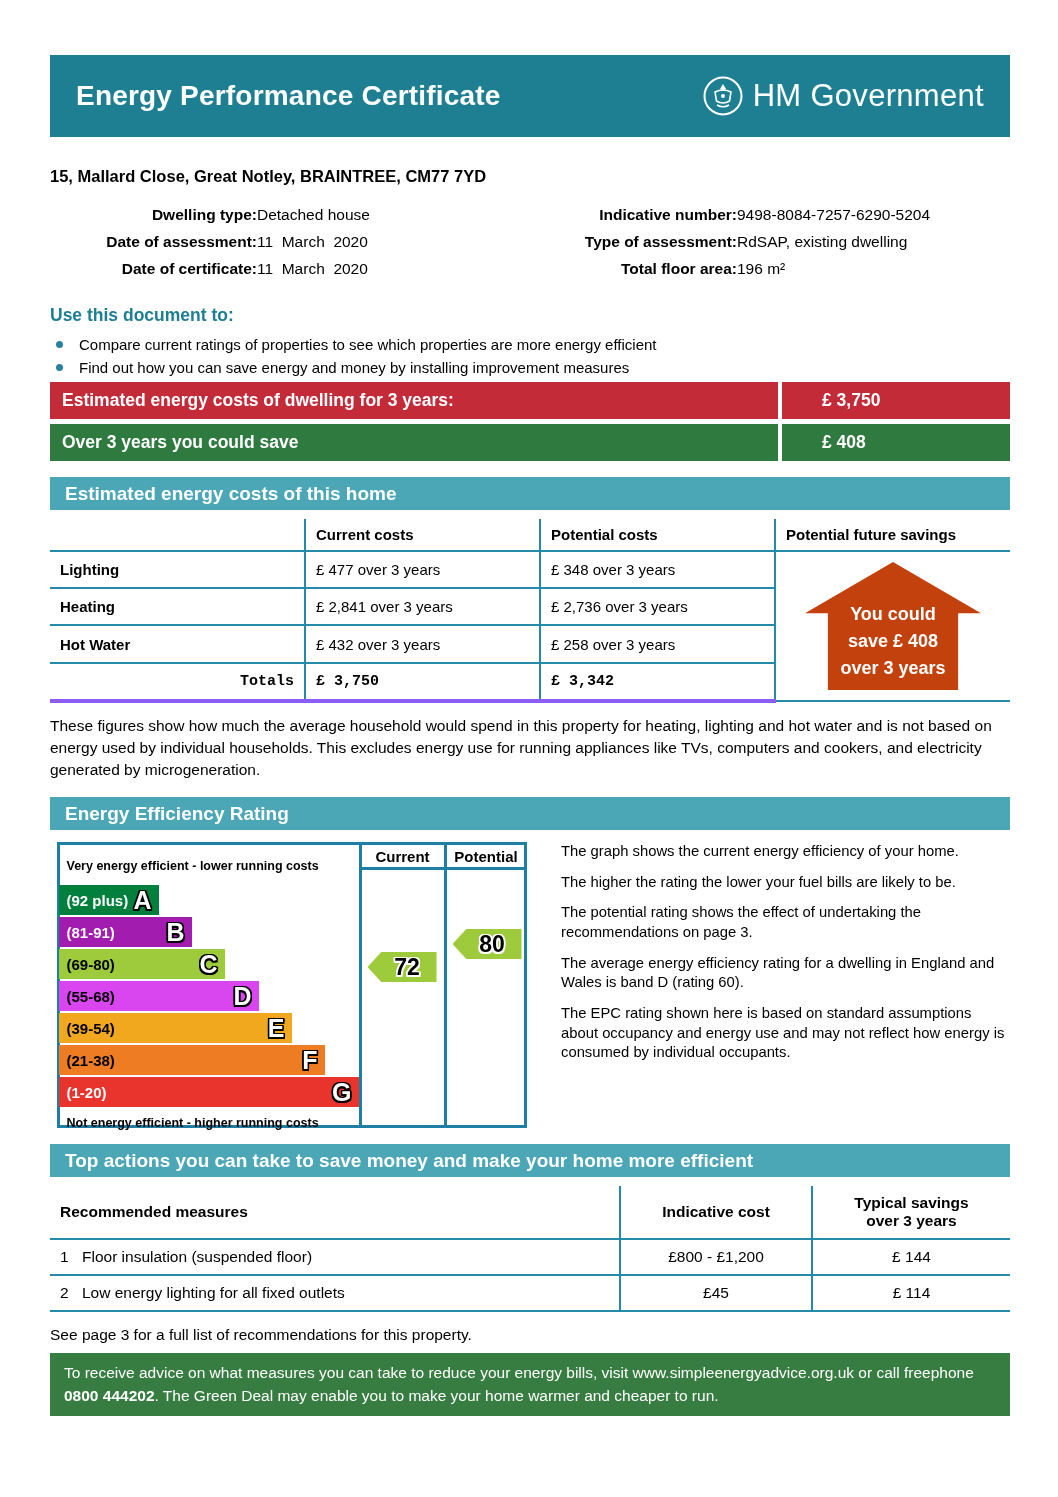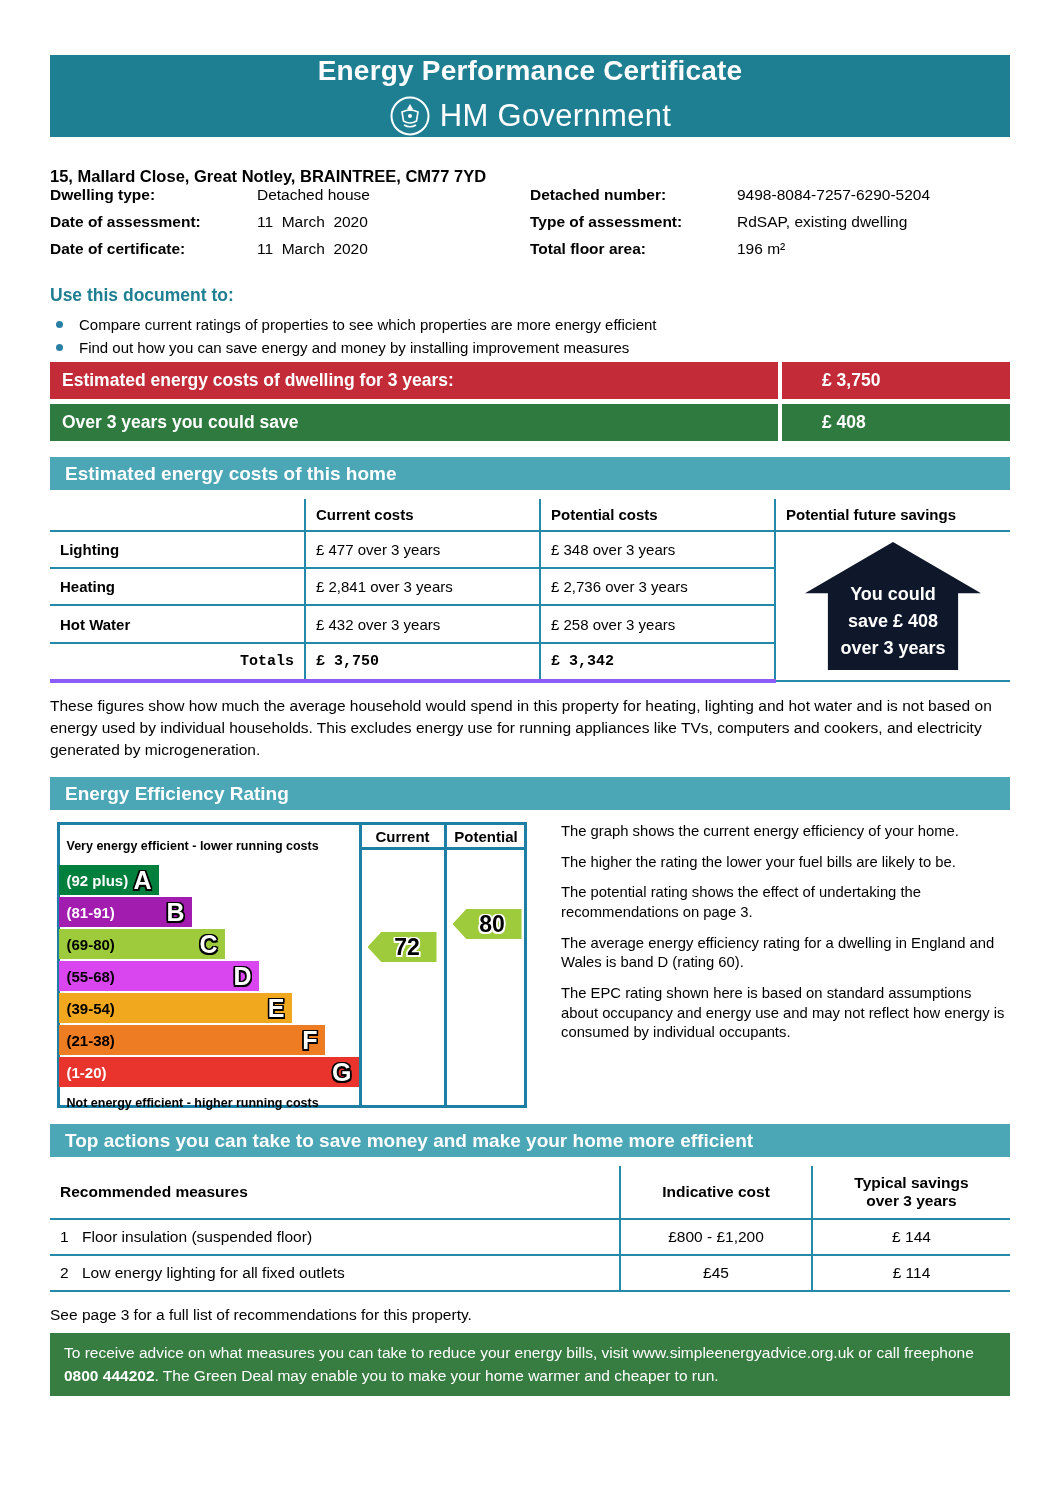--- a/index.html
+++ b/index.html
@@ -9,29 +9,29 @@
     font-family: "Liberation Sans", sans-serif;
     color: #000;
     position: relative;
   }
   .content { position: absolute; left: 50px; top: 0; width: 960px; }
 
   
   .masthead {
     margin-top: 55px; height: 82px;
     display: flex; justify-content: space-between; align-items: center;
-    padding: 0 26px 0 26px; color: #fff; flex-direction: column;
+    padding: 0 26px 0 26px; color: #fff;
   }
   .masthead h1 { font-size: 28px; font-weight: bold; letter-spacing: 0.2px; }
   .gov { display: flex; align-items: center; gap: 9px; }
   .gov-text { font-size: 31px; font-weight: normal; letter-spacing: 0.3px; }
 
   
   .address { margin-top: 30px; font-size: 16.5px; font-weight: bold; }
-  .details { display: flex; font-size: 15.5px; }
+  .details { margin-top: 20px; display: flex; font-size: 15.5px; text-align: right; }
   .details .col-l { width: 480px; }
   .details .col-r { width: 480px; }
   .drow { display: flex; margin-bottom: 9px; }
   .drow .lbl { font-weight: bold; width: 207px; }
   .drow .val { white-space: pre; }
 
   
   .use-heading { margin-top: 18px; font-size: 17.5px; font-weight: bold; color: #1f7f92; }
   .bullets { list-style: none; margin-top: 10px; }
   .bullets li { display: flex; align-items: baseline; margin-bottom: 6px; font-size: 15px; }
@@ -150,21 +150,21 @@
         <span class="lbl">Date of assessment:</span>
         <span class="val">11  March  2020</span>
       </div>
       <div class="drow">
         <span class="lbl">Date of certificate:</span>
         <span class="val">11  March  2020</span>
       </div>
     </div>
     <div class="col-r">
       <div class="drow">
-        <span class="lbl">Detached number:</span>
+        <span class="lbl">Indicative number:</span>
         <span class="val">9498-8084-7257-6290-5204</span>
       </div>
       <div class="drow">
         <span class="lbl">Type of assessment:</span>
         <span class="val">RdSAP, existing dwelling</span>
       </div>
       <div class="drow">
         <span class="lbl">Total floor area:</span>
         <span class="val">196 m²</span>
       </div>
@@ -202,21 +202,21 @@
       <td class="c1"></td>
       <td class="c2 vline">Current costs</td>
       <td class="c3 vline">Potential costs</td>
       <td class="c4 vline">Potential future savings</td>
     </tr>
     <tr class="body">
       <td class="c1 hline">Lighting</td>
       <td class="c2 vline hline">£ 477 over 3 years</td>
       <td class="c3 vline hline">£ 348 over 3 years</td>
       <td class="c4 vline savings-cell" rowspan="4">
-        <div class="house" style="background: #0f172a;">
+        <div class="house" style="background: #c2410c;">
           <span>You could</span>
           <span>save £ 408</span>
           <span>over 3 years</span>
         </div>
       </td>
     </tr>
     <tr class="body">
       <td class="c1 hline">Heating</td>
       <td class="c2 vline hline">£ 2,841 over 3 years</td>
       <td class="c3 vline hline">£ 2,736 over 3 years</td>

